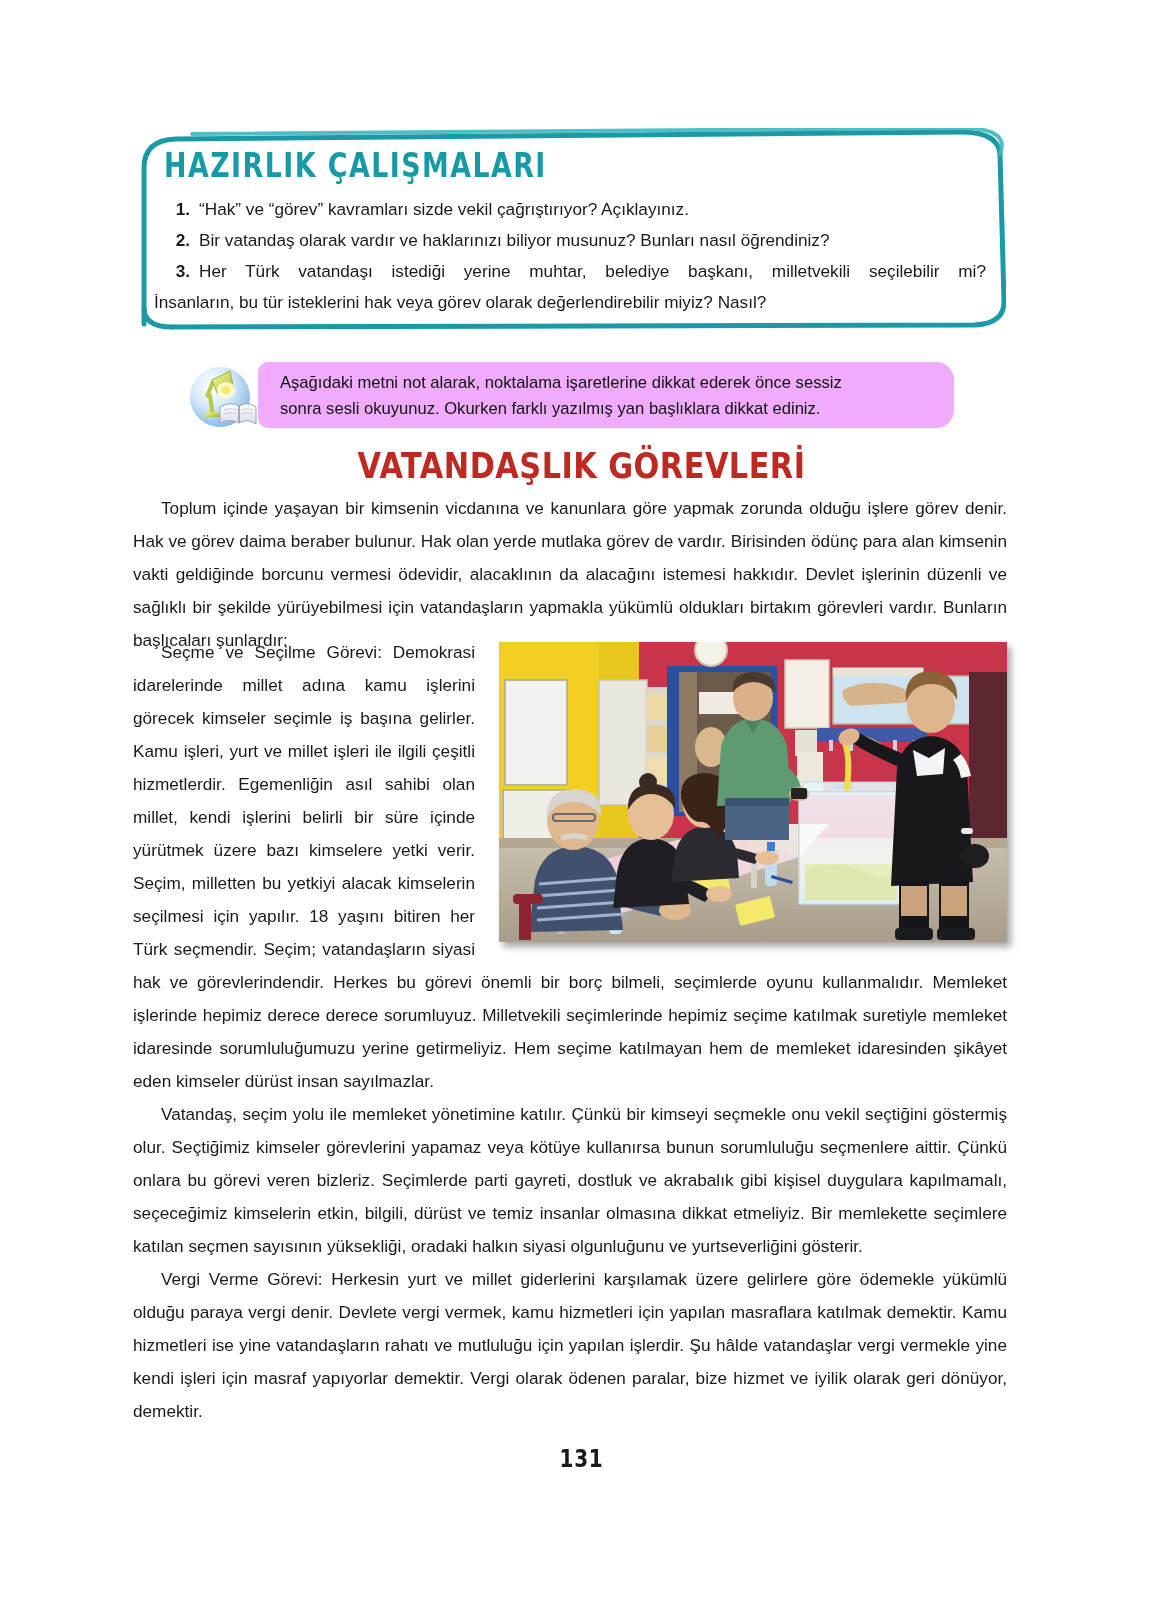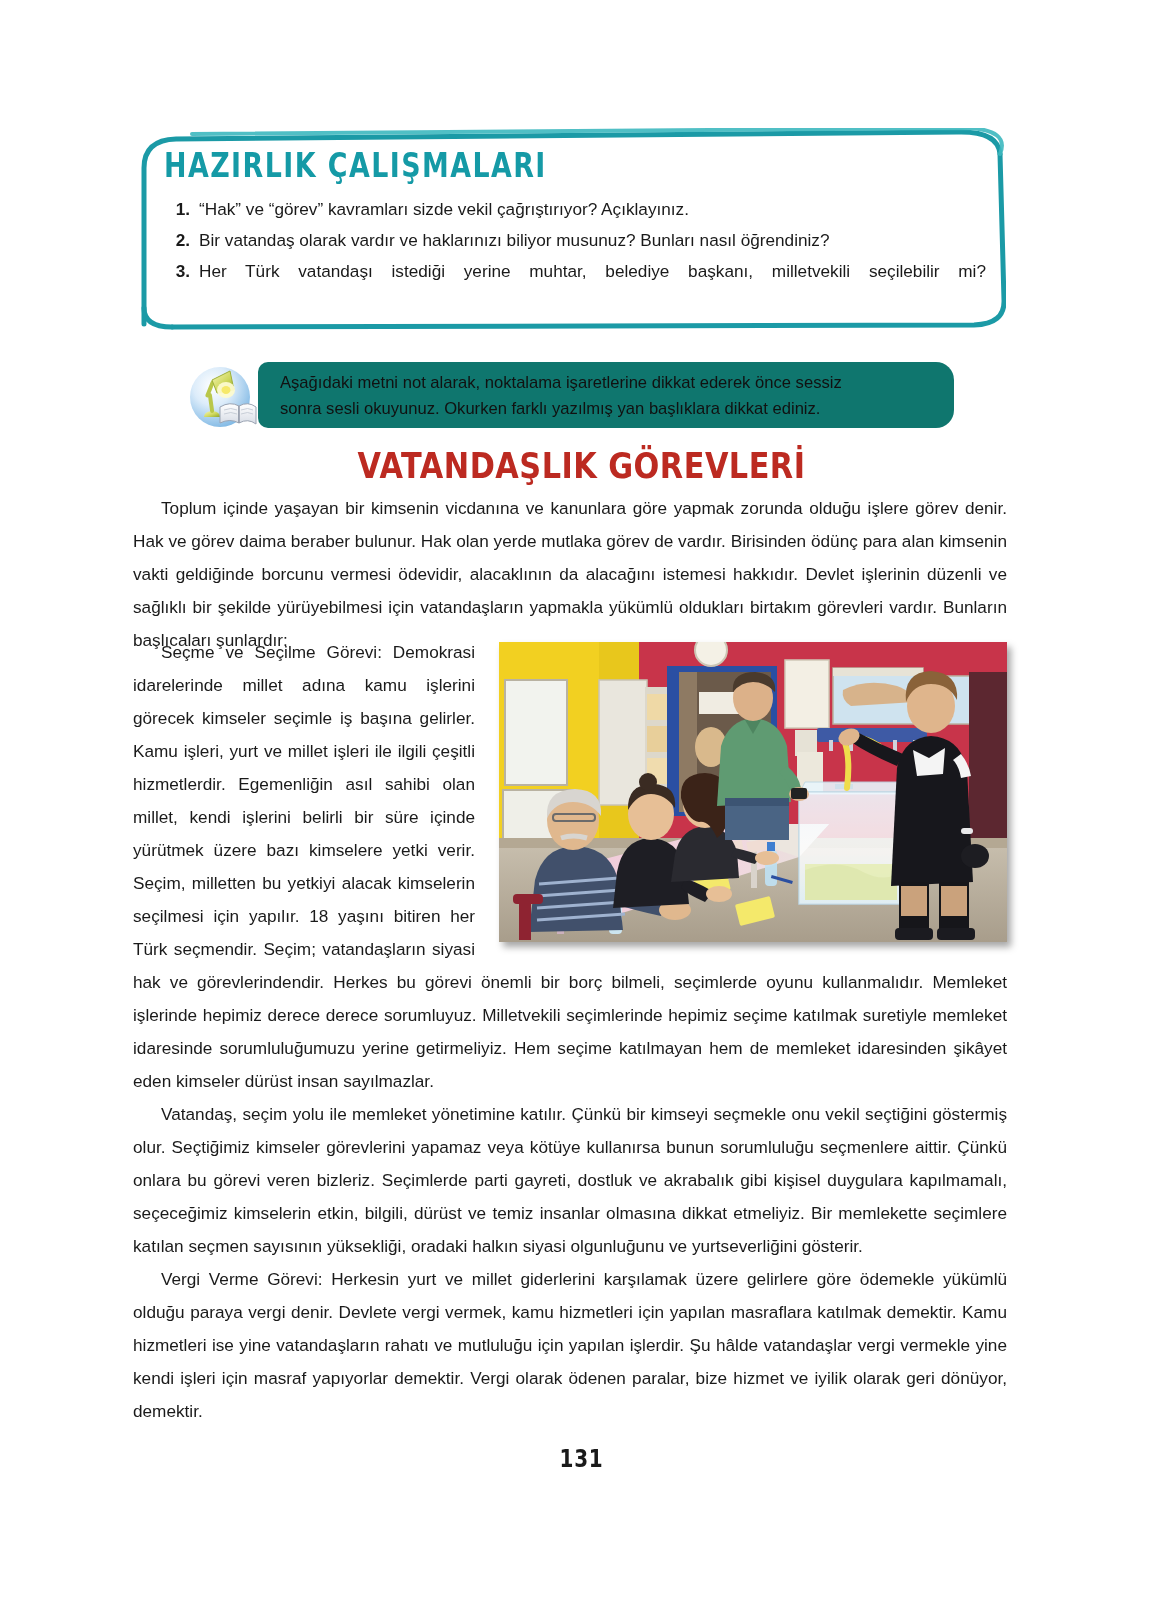--- a/index.html
+++ b/index.html
@@ -103,21 +103,21 @@
     top: 362px;
     width: 772px;
     height: 66px;
   }
   .info-bubble {
     position: absolute;
     left: 76px;
     top: 0;
     width: 696px;
     height: 66px;
-    background: #0f766e;
+    background: #f0abfc;
     border-radius: 10px 18px 18px 10px;
     box-sizing: border-box;
     padding: 8px 16px 8px 22px;
   }
   .info-text {
     font-size: 16.6px;
     line-height: 25.5px;
     color: #111;
   }
   .info-icon {
@@ -221,20 +221,21 @@
         <div class="prep-item">
           <span class="prep-num">2.</span>
           <span class="prep-text">Bir vatandaş olarak vardır ve haklarınızı biliyor musunuz? Bunları nasıl öğrendiniz?</span>
         </div>
         <div class="prep-item justify">
           <span class="prep-num">3.</span>
           <span class="prep-text">Her Türk vatandaşı istediği yerine muhtar, belediye başkanı, milletvekili seçilebilir mi?</span>
         </div>
       </div>
 
+      <div class="prep-tail">İnsanların, bu tür isteklerini hak veya görev olarak değerlendirebilir miyiz? Nasıl?</div>
     </div>
   </div>
 
   <div class="info-strip">
 
     <div class="info-bubble">
       <div class="info-text">Aşağıdaki metni not alarak, noktalama işaretlerine dikkat ederek önce sessiz</div>
       <div class="info-text">sonra sesli okuyunuz. Okurken farklı yazılmış yan başlıklara dikkat ediniz.</div>
     </div>
 

